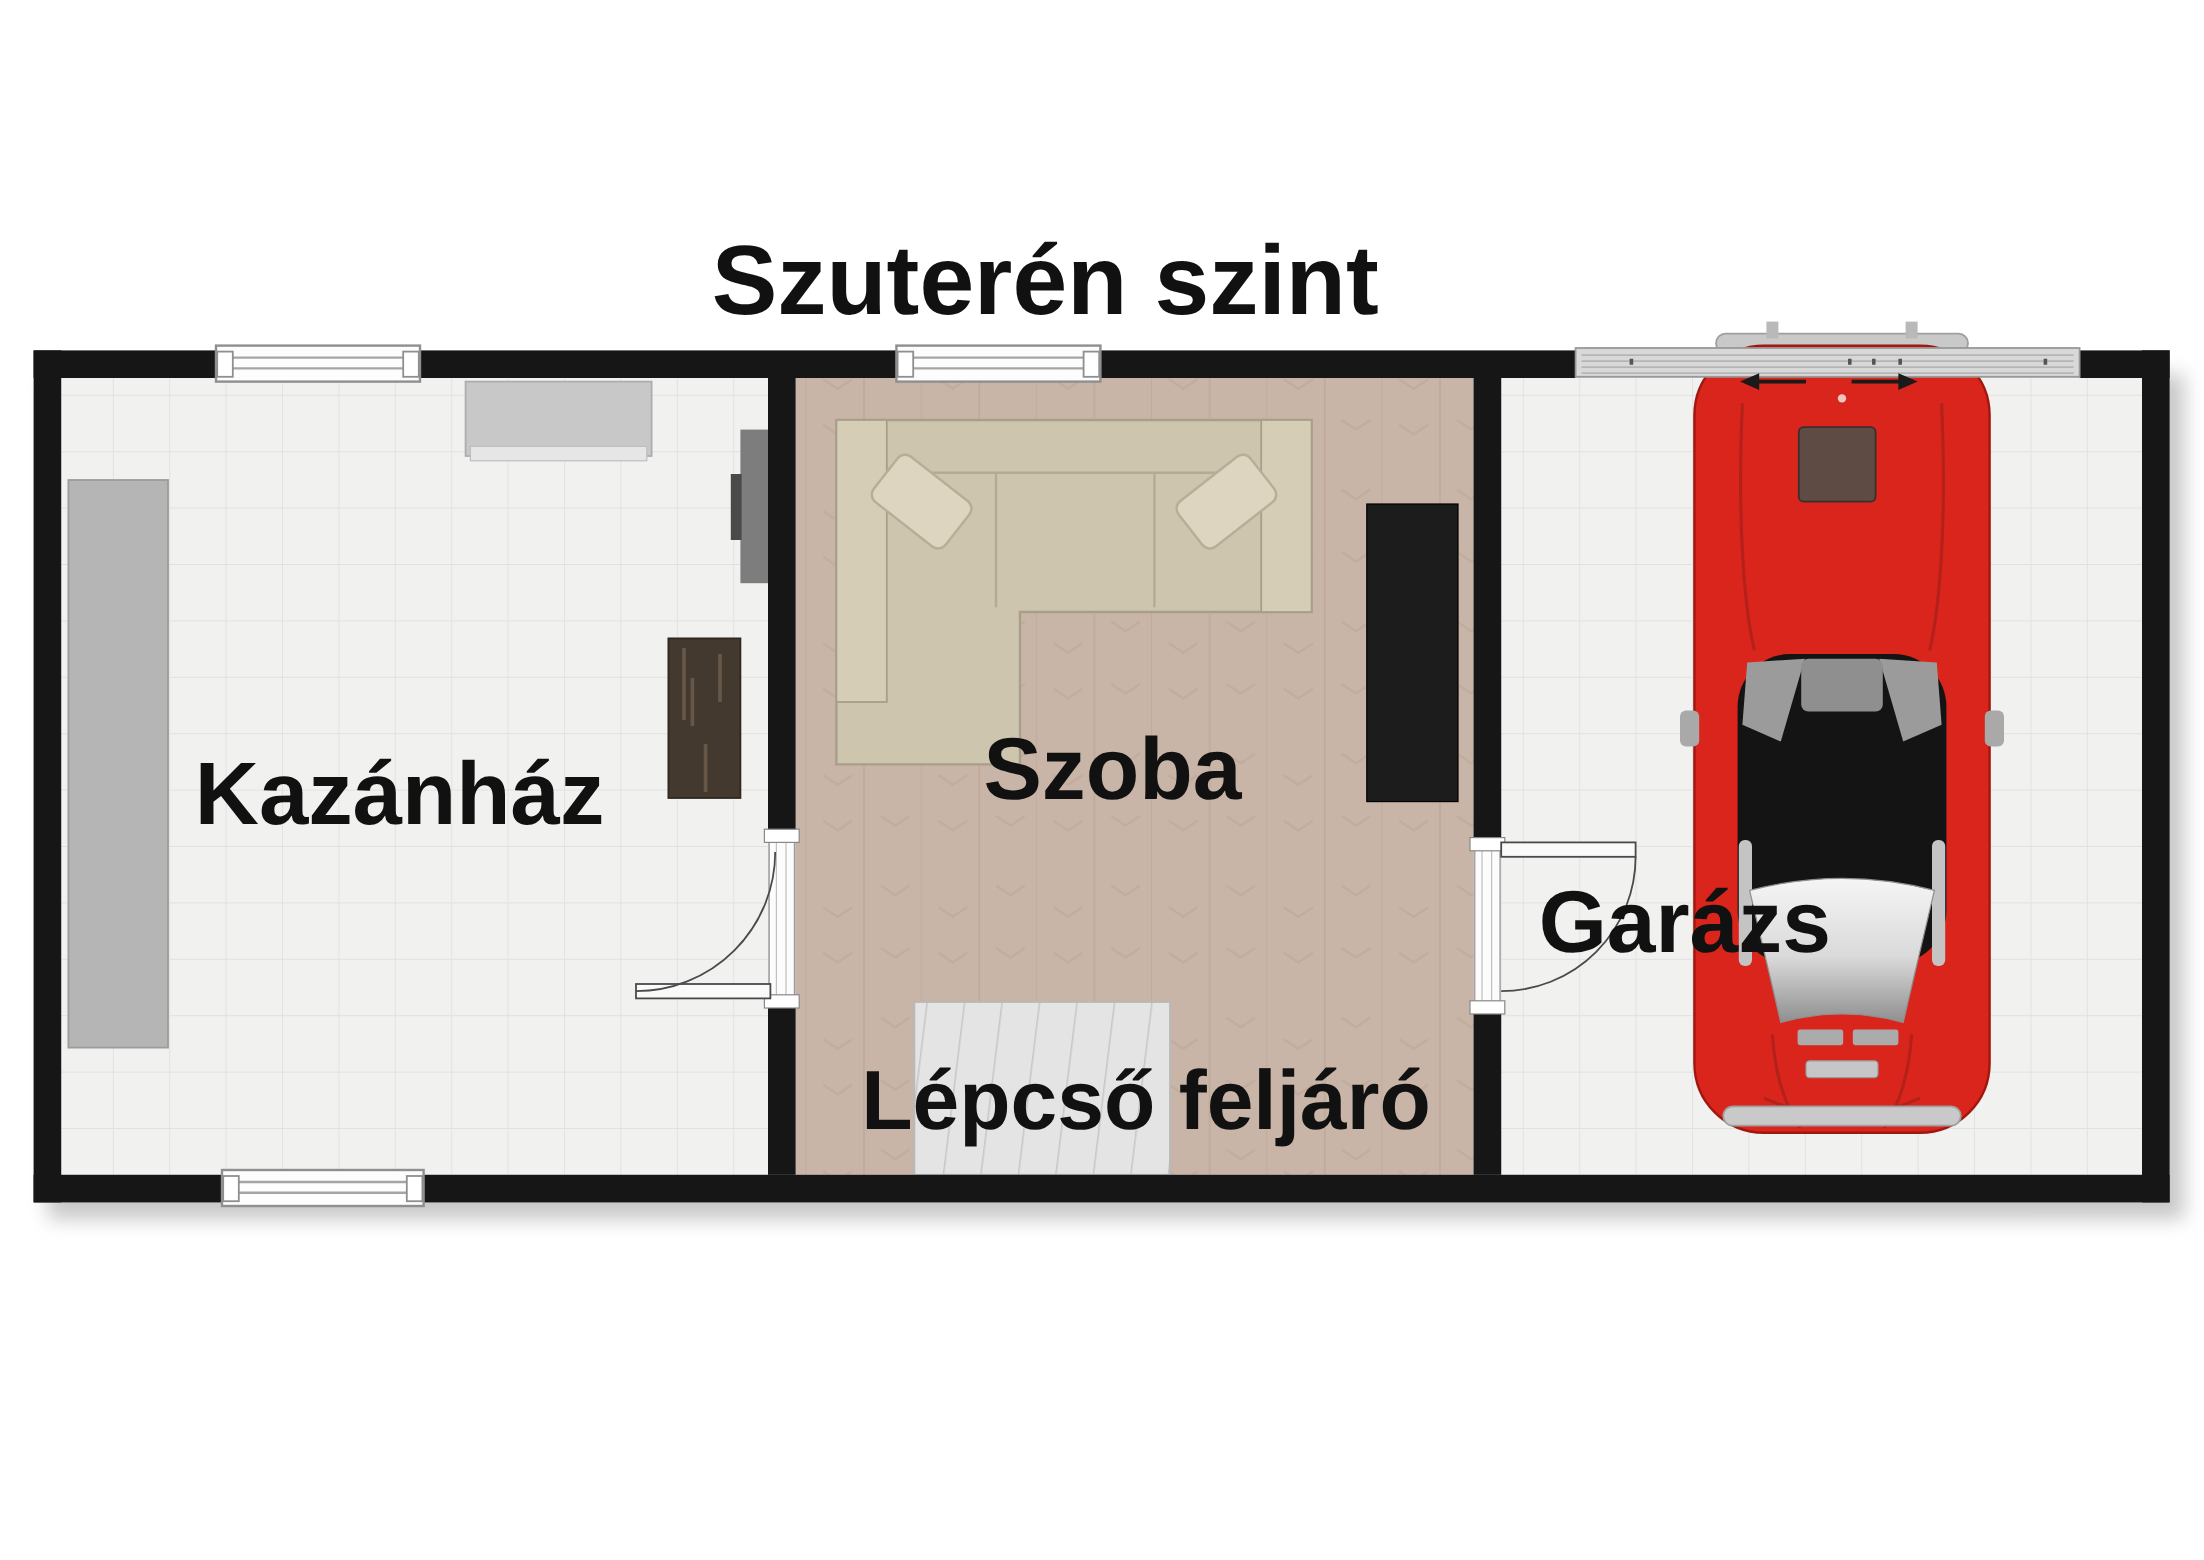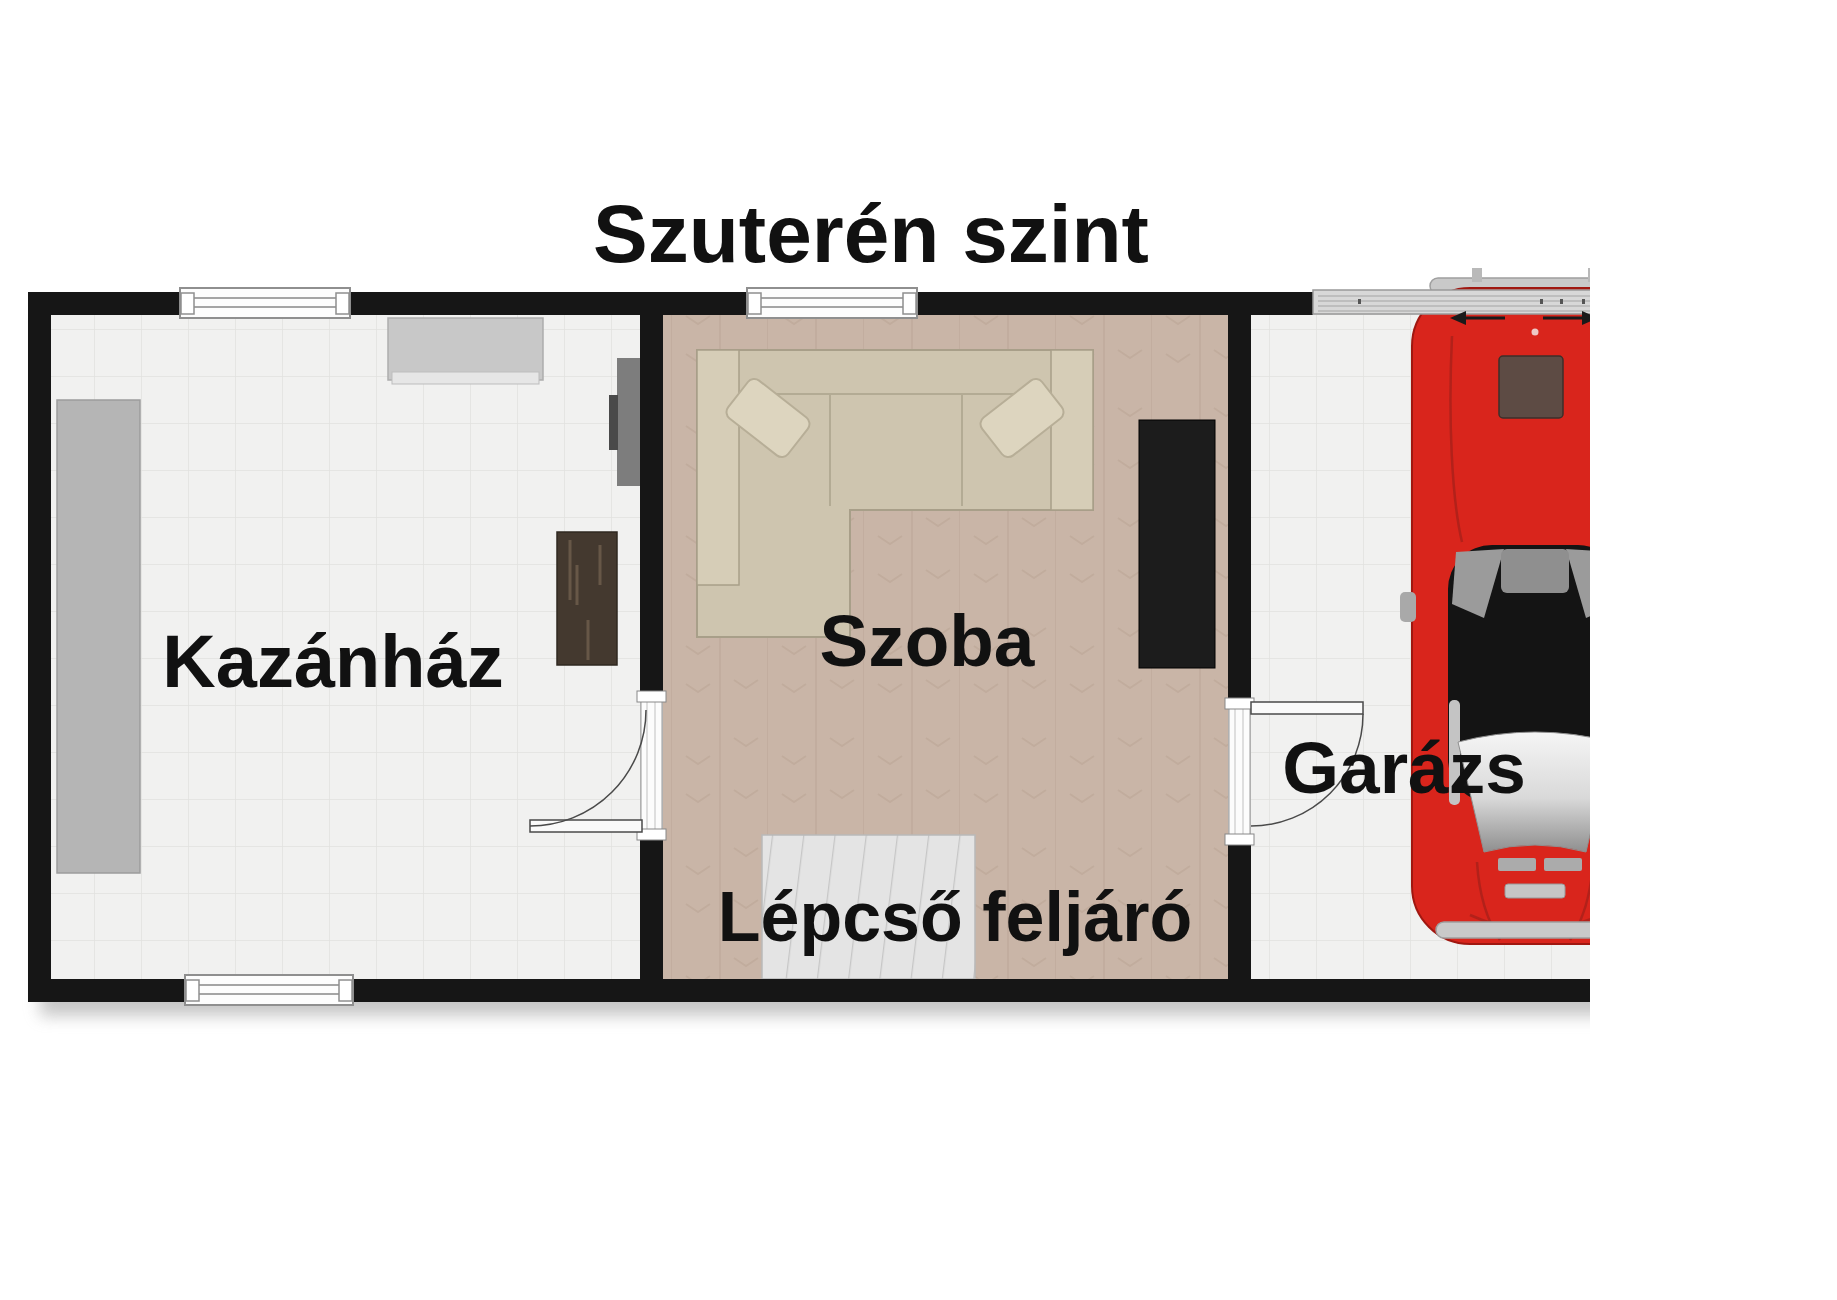--- a/index.html
+++ b/index.html
@@ -1,16 +1,16 @@
 <!DOCTYPE html>
 <html><head>
 <meta charset="utf-8">
 <style>
   html,body{margin:0;padding:0;background:#ffffff;}
-  .canvas{position:relative;width:1590px;height:1300px;background:#ffffff;overflow:hidden;
+  .canvas{position:relative;width:1837px;height:1300px;background:#ffffff;overflow:hidden;
           font-family:"Liberation Sans", sans-serif;}
   svg{display:block;}
   text{font-family:"Liberation Sans", sans-serif;font-weight:bold;}
 </style>
 </head>
 <body>
 
 <div class="canvas">
 <svg width="1837" height="1300" viewBox="0 0 1837 1300" xmlns="http://www.w3.org/2000/svg">
   <defs>

